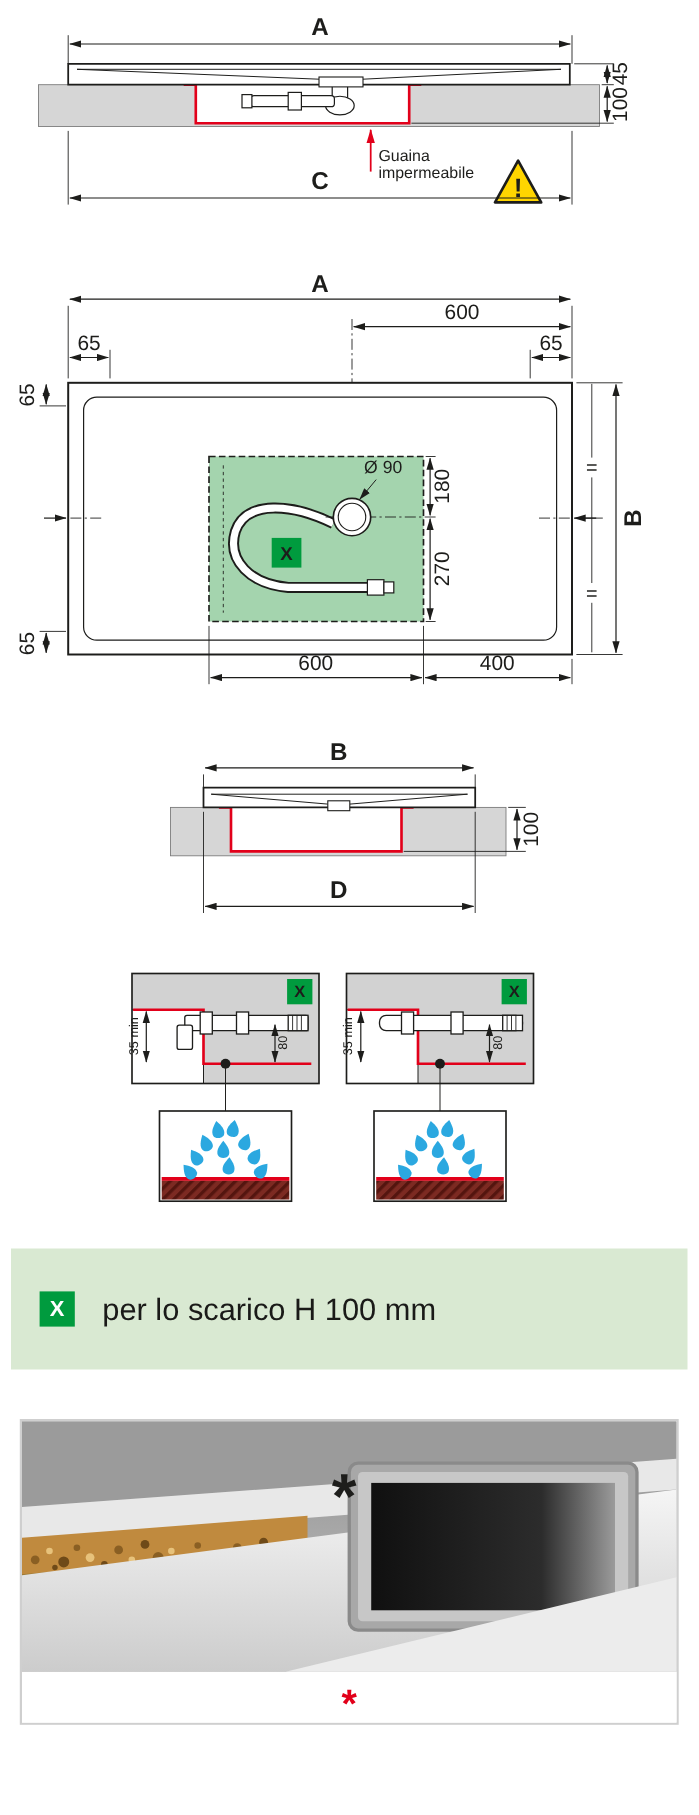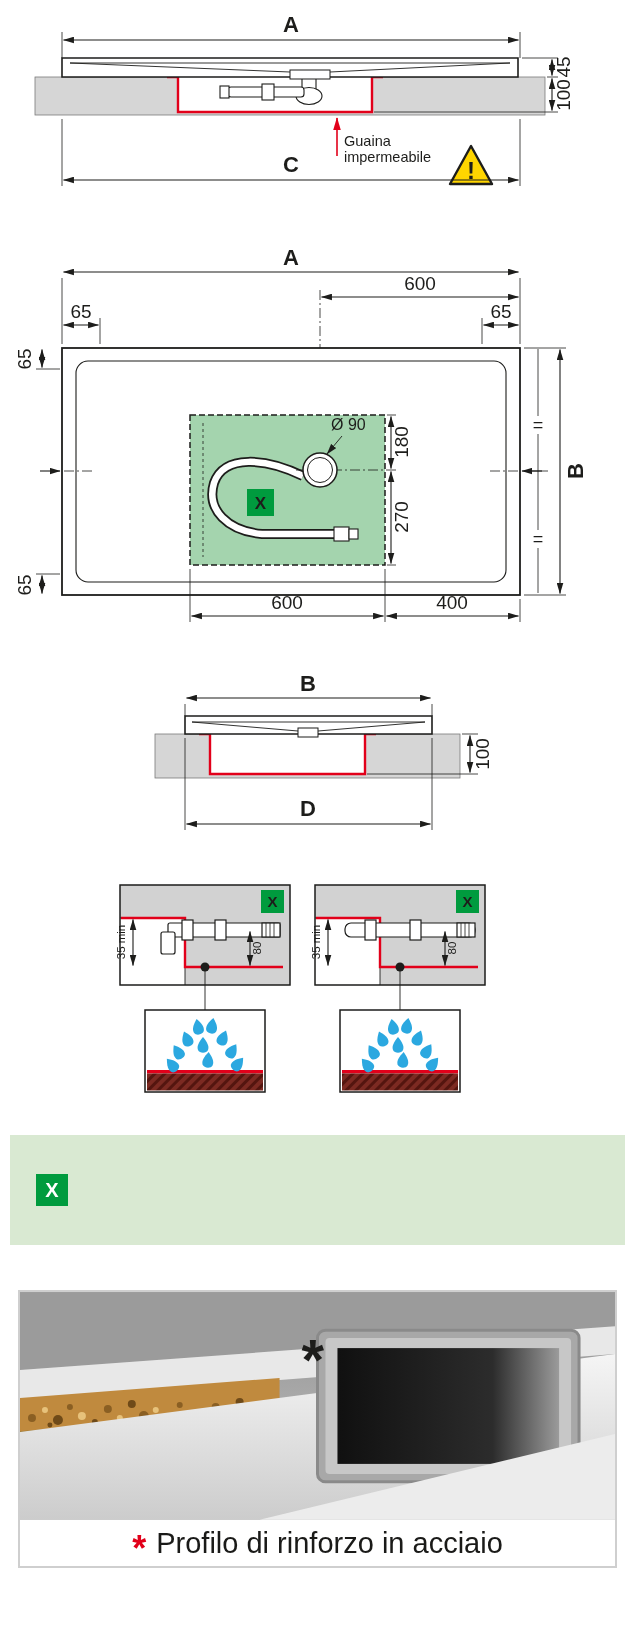--- a/index.html
+++ b/index.html
@@ -352,20 +352,21 @@
       <use href="#dropShape" transform="translate(403,190) rotate(5)"></use>
     </g>
   </g>
 </svg>
 
 <div class="banner">
   <div class="xbadge">
     <span>X</span>
   </div>
   <div class="banner-text">
+    <div>per lo scarico H 100 mm</div>
   </div>
 </div>
 
 <div class="photo-block">
   <svg width="595" height="228" viewBox="0 0 596 228">
     <rect x="0" y="0" width="596" height="228" fill="url(#gWall)"></rect>
     <polygon points="0,0 596,0 596,34 0,78" fill="#9b9b9b"></polygon>
     <polygon points="0,78 596,34 596,62 0,108" fill="#e8e8e8"></polygon>
     <g>
       <polygon points="0,106 260,86 260,118 0,140" fill="#c08a3e"></polygon>
@@ -401,17 +402,16 @@
     <g>
       <rect x="298" y="38" width="262" height="152" rx="8" fill="#a8a8a8" stroke="#8a8a8a" stroke-width="3"></rect>
       <rect x="306" y="46" width="246" height="136" rx="4" fill="#c7c7c7"></rect>
       <rect x="318" y="56" width="222" height="116" fill="url(#gInner)"></rect>
     </g>
     <polygon points="240,228 596,142 596,228" fill="#ececec"></polygon>
     <text x="282" y="88" font-size="58" font-weight="bold" fill="#e2001a">*</text>
   </svg>
   <div class="caption">
     <span class="star">*</span>
-    <span class="txt">Profilo di rinforzo in acciaio</span>
   </div>
 </div>
 
 </div>
 
 </body></html>

